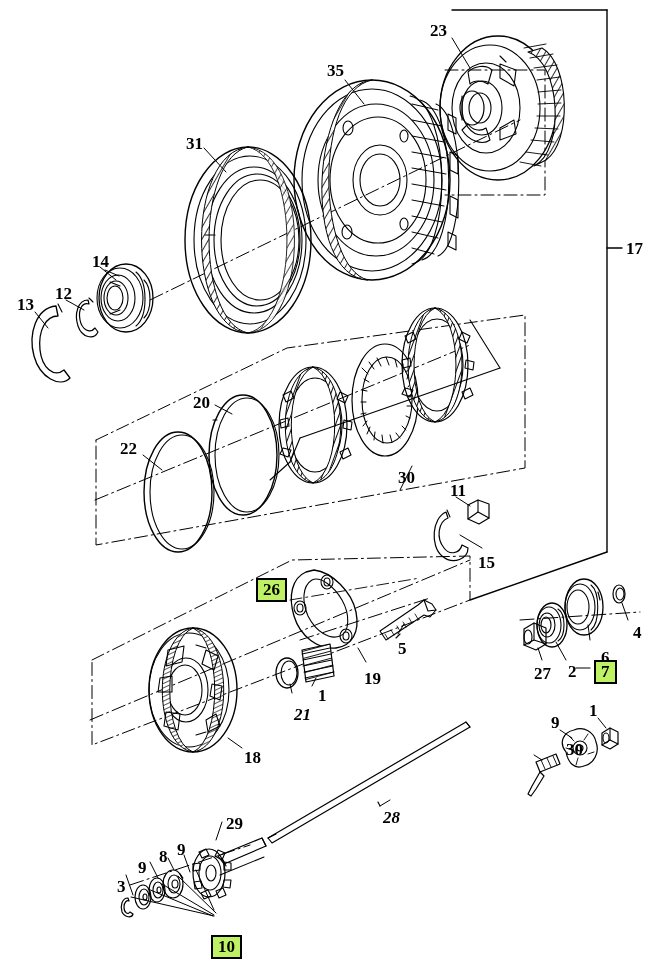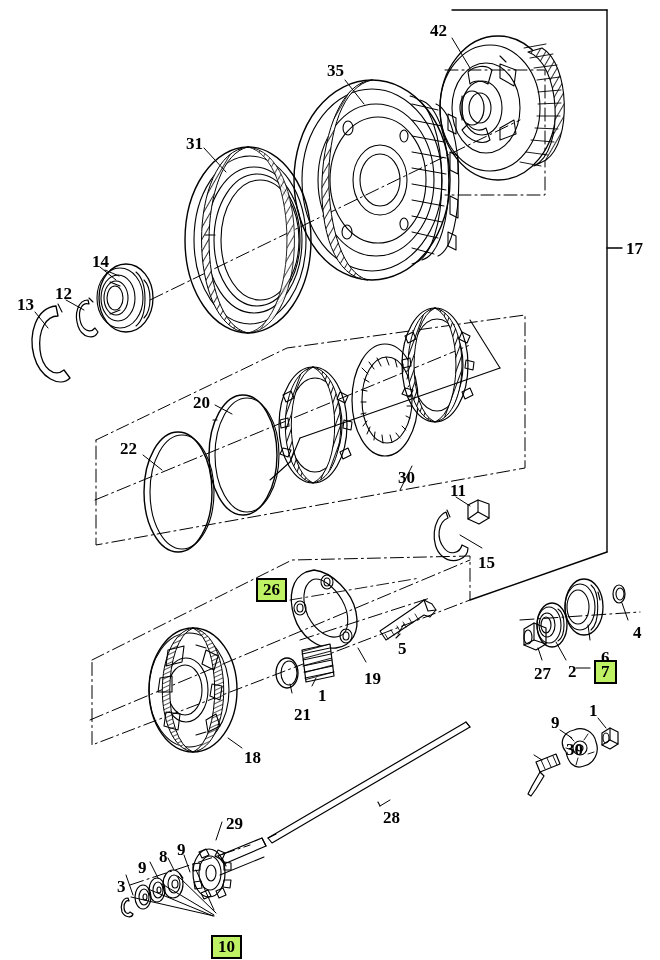--- a/index.html
+++ b/index.html
@@ -455,47 +455,47 @@
       <path d="M196 870 L214 910"></path>
       <path d="M126 875 L133 895"></path>
       <path d="M150 862 L158 878"></path>
       <path d="M168 858 L174 870"></path>
       <path d="M184 855 L190 872"></path>
     </g>
 
   </g>
 </svg>
 
-<div class="callout" style="left:430px;top:22px;">42</div>
+<div class="callout" style="left:430px;top:22px;">23</div>
 <div class="callout" style="left:327px;top:62px;">35</div>
 <div class="callout" style="left:186px;top:135px;">31</div>
 <div class="callout" style="left:626px;top:240px;">17</div>
 <div class="callout" style="left:92px;top:253px;">14</div>
 <div class="callout" style="left:55px;top:285px;">12</div>
 <div class="callout" style="left:17px;top:296px;">13</div>
 <div class="callout" style="left:193px;top:394px;">20</div>
 <div class="callout" style="left:120px;top:440px;">22</div>
 <div class="callout" style="left:398px;top:469px;">30</div>
 <div class="callout" style="left:450px;top:482px;">11</div>
 <div class="callout" style="left:478px;top:554px;">15</div>
 <div class="callout boxed" style="left:256px;top:578px;">26</div>
 <div class="callout" style="left:398px;top:640px;">5</div>
 <div class="callout" style="left:364px;top:670px;">19</div>
 <div class="callout" style="left:633px;top:624px;">4</div>
 <div class="callout" style="left:601px;top:649px;">6</div>
 <div class="callout" style="left:568px;top:663px;">2</div>
 <div class="callout boxed" style="left:594px;top:660px;">7</div>
 <div class="callout" style="left:534px;top:665px;">27</div>
 <div class="callout" style="left:318px;top:687px;">1</div>
-<div class="callout" style="left:294px;top:706px;">21</div>
+<div class="callout" style="left:294px;top:706px;font-style:italic;">21</div>
 <div class="callout" style="left:589px;top:702px;">1</div>
 <div class="callout" style="left:551px;top:714px;">9</div>
 <div class="callout" style="left:522px;top:741px;margin-left:44px;">30</div>
 <div class="callout" style="left:244px;top:749px;">18</div>
-<div class="callout" style="left:383px;top:809px;">28</div>
+<div class="callout" style="left:383px;top:809px;font-style:italic;">28</div>
 <div class="callout" style="left:226px;top:815px;">29</div>
 <div class="callout" style="left:177px;top:841px;">9</div>
 <div class="callout" style="left:159px;top:848px;">8</div>
 <div class="callout" style="left:138px;top:859px;">9</div>
 <div class="callout" style="left:117px;top:878px;">3</div>
 <div class="callout boxed" style="left:211px;top:935px;font-family:Liberation Serif, serif;">10</div>
 
 
 </div>
 

